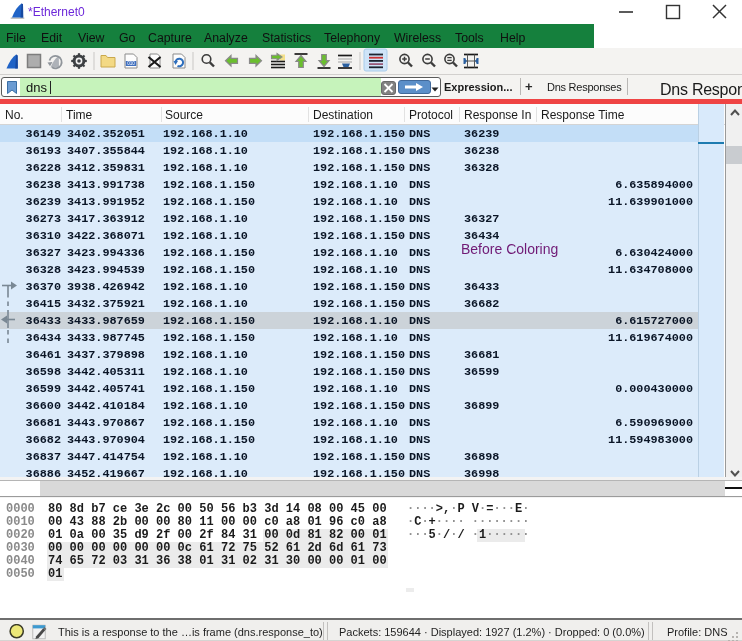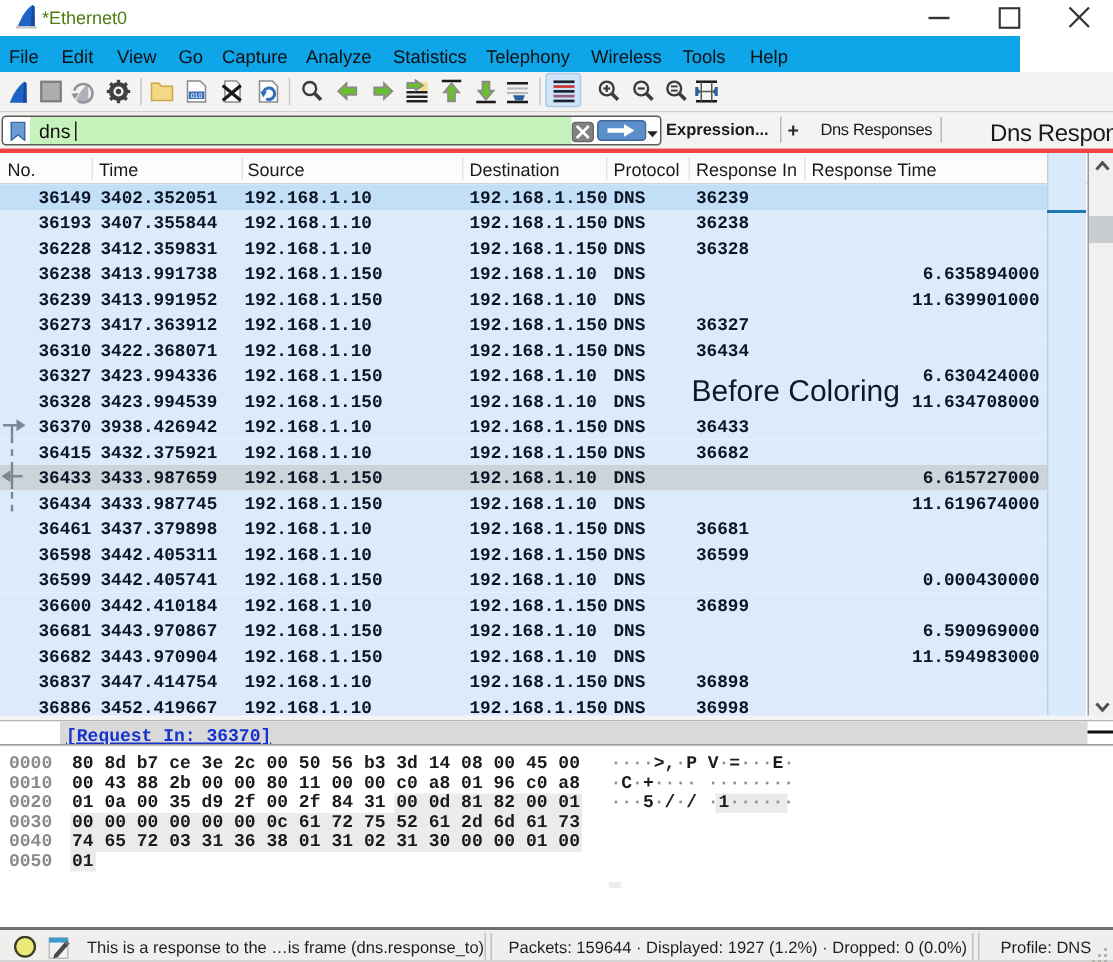--- a/index.html
+++ b/index.html
@@ -3,35 +3,35 @@
 <meta charset="utf-8">
 <style>
 * { margin:0; padding:0; box-sizing:border-box; }
 body { width:742px; height:641px; overflow:hidden; background:#fff;
   font-family:"Liberation Sans", sans-serif; }
 #win { position:absolute; top:0; left:0; width:742px; height:641px; background:#fff; }
 .abs { position:absolute; }
 span { white-space:nowrap; }
 
 #titlebar { position:absolute; top:0; left:0; width:742px; height:24px; background:#fff; }
-#title { position:absolute; left:28px; top:5px; font-size:12px; color:#4d7c0f; }
-
-#menubar { position:absolute; top:24px; left:0; width:680px; height:24px; background:#0ea5e9; }
+#title { position:absolute; left:28px; top:5px; font-size:12px; color:#6d28d9; }
+
+#menubar { position:absolute; top:24px; left:0; width:594px; height:24px; background:#15803d; }
 .mi { position:absolute; top:7px; font-size:12.3px; color:#101010; }
 
 #toolbar { position:absolute; top:48px; left:0; width:742px; height:27px; background:#f4f3f1; border-bottom:1px solid #d2d0ce; }
 
 #filterbar { position:absolute; top:75px; left:0; width:742px; height:24px; background:#f4f3f1; }
 #fbox { position:absolute; left:1px; top:2px; width:440px; height:20px; border:1px solid #5a5a5a; border-radius:3px; background:#fff; overflow:hidden; }
 #fgreen { position:absolute; left:18px; top:0; width:361px; height:18px; background:#c6f3bb; }
 #ftext { position:absolute; left:24px; top:2px; font-size:13px; color:#111; }
 #expr { position:absolute; left:444px; top:6px; font-size:11px; color:#1a1a1a;font-weight:bold; }
 .fsep { position:absolute; top:3px; width:1px; height:17px; background:#b9b7b5; }
 
-#plist { position:absolute; top:99px; left:0; width:742px; height:378px; background:#fff; border-top:3px solid #ef4444; }
+#plist { position:absolute; top:99px; left:0; width:742px; height:378px; background:#fff; border-top:5px solid #ef4444; }
 #phead { position:absolute; top:0; left:0; width:742px; height:21px; background:#fcfcfc; border-bottom:1px solid #d4d4d4; }
 .hl { position:absolute; top:4px; font-size:12px; color:#1a1a1a; }
 .hsep { position:absolute; top:3px; width:1px; height:15px; background:#e2e2e2; }
 .row { position:absolute; left:0; width:698px; height:17px; background:#dcebfa;
   font-family:"Liberation Mono", monospace; font-size:11.8px; font-weight:bold; color:#0a1526; }
 .row span { position:absolute; top:2px; }
 .c-no { right:637px; }
 .c-time { left:67px; }
 .c-src { left:163px; }
 .c-dst { left:313px; }
@@ -463,28 +463,27 @@
   <svg class="abs" style="left:0;top:174px" width="20" height="170" viewBox="0 0 20 170">
     <line x1="2" y1="7.5" x2="12" y2="7.5" stroke="#7a8894" stroke-width="1.6"></line>
     <path d="M11 3.5 L17 7.5 L11 11.5 Z" fill="#7a8894"></path>
     <line x1="8" y1="8" x2="8" y2="15" stroke="#7a8894" stroke-width="1.6"></line>
     <line x1="8" y1="15" x2="8" y2="36" stroke="#7a8894" stroke-width="1.6" stroke-dasharray="4.5 4"></line>
     <line x1="8" y1="36" x2="8" y2="50" stroke="#7a8894" stroke-width="1.6"></line>
     <line x1="8" y1="52" x2="8" y2="67" stroke="#7a8894" stroke-width="1.6" stroke-dasharray="4.5 4"></line>
     <line x1="6" y1="41.5" x2="15" y2="41.5" stroke="#7a8894" stroke-width="1.6"></line>
     <path d="M7 37.5 L1 41.5 L7 45.5 Z" fill="#7a8894"></path>
   </svg>
-  <span class="abs" style="left:461px;top:148px;font-size:20px;color:#0f172a">Before Coloring</span>
+  <span class="abs" style="left:461px;top:137px;font-size:14px;color:#701a75">Before Coloring</span>
 </div>
 
 <div id="details">
   <div class="abs" style="left:0;top:3px;width:742px;height:1px;background:#b5b5b5"></div>
   <div class="abs" style="left:0;top:4px;width:742px;height:15px;background:#fff"></div>
   <div class="abs" style="left:40px;top:4px;width:685px;height:15px;background:#d9d9d9"></div>
-  <div class="abs" style="left:44px;top:7px;width:300px;height:12px;overflow:hidden;font-family:'Liberation Mono',monospace;font-size:12px;font-weight:bold;color:#1633cc;text-decoration:underline">[Request In: 36370]</div>
   <div class="abs" style="left:725px;top:10px;width:17px;height:1.5px;background:#111"></div>
   <div class="abs" style="left:0;top:19px;width:742px;height:1px;background:#9b9b9b"></div>
 </div>
 
 <div id="offbg"></div>
 <div id="hexpane">
       <div class="abs" style="left:263px;top:28px;width:125px;height:13px;background:#ebebeb"></div>
       <div class="abs" style="left:47px;top:41px;width:341px;height:26px;background:#ebebeb"></div>
       <div class="abs" style="left:47px;top:67px;width:17px;height:13px;background:#ebebeb"></div>
       <div class="abs" style="left:477px;top:28px;width:48px;height:13px;background:#ebebeb"></div>

